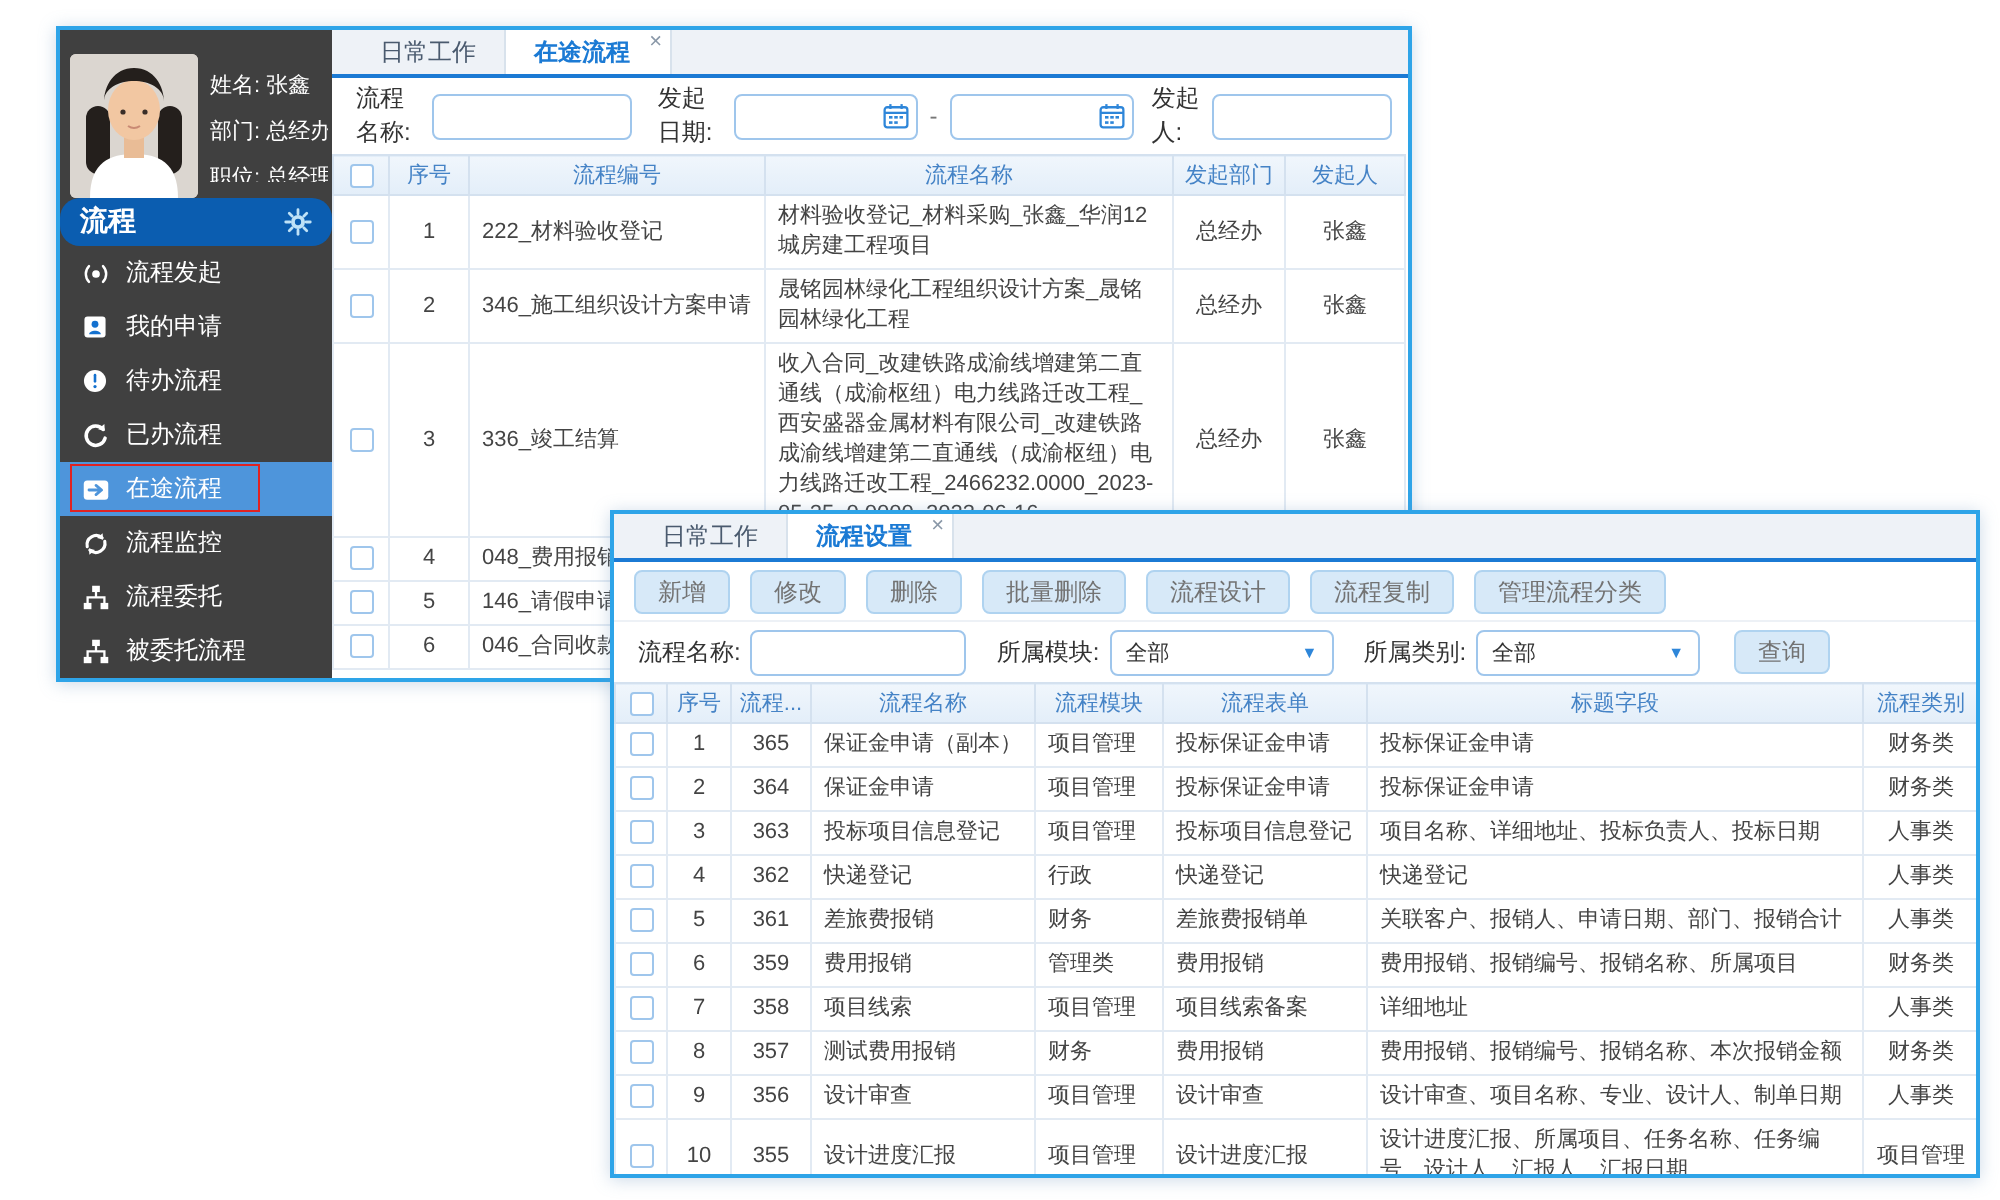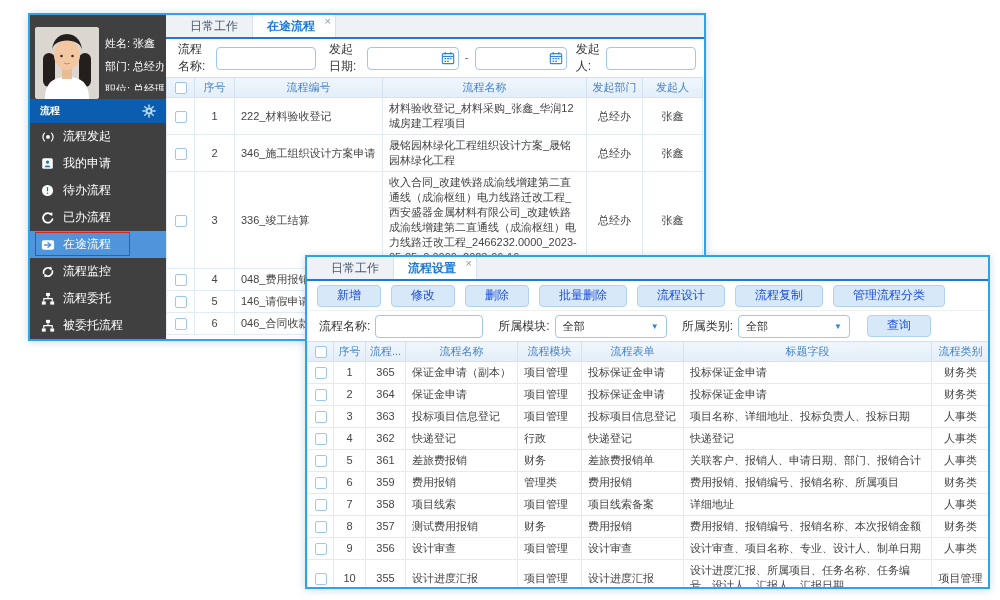--- a/index.html
+++ b/index.html
@@ -9,21 +9,21 @@
     box-shadow:0 1px 8px rgba(110,150,190,.35); overflow:hidden; }
   .panel1 { left:28px; top:13px; width:678px; height:328px; display:flex; z-index:1; }
   .panel2 { left:305px; top:255px; width:685px; height:334px; display:flex; flex-direction:column; z-index:2; }
 
   
   .sidebar { width:136px; flex-shrink:0; background:#404040; color:#fff; display:flex; flex-direction:column; }
   .user-card { display:flex; padding:12px 2px 8px 5px; height:84px; }
   .avatar { width:64px; height:72px; border-radius:3px; overflow:hidden; flex-shrink:0; background:#DDD8D2; }
   .user-lines { margin-left:6px; font-size:11px; line-height:23px; padding-top:5px; white-space:nowrap; overflow:hidden; }
   .section-header { background:#0B5DB0; height:28px; display:flex; align-items:center;
-    justify-content:space-between; padding:0 10px; font-size:10px; font-weight:bold; }
+    justify-content:space-between; padding:0 10px; font-size:14px; font-weight:bold;border-radius:10px; }
   .gear { width:14px; height:14px; display:inline-block; }
   .nav-item { height:27px; display:flex; align-items:center; padding-left:10px; gap:8px;
     font-size:12px; position:relative; cursor:default; }
   .nav-item .ic { width:15px; height:14px; display:inline-flex; align-items:center; justify-content:center; flex-shrink:0; }
   .nav-item.selected { background:#4E95DB; }
   .red-annotation { position:absolute; left:5px; top:1px; width:95px; height:24px;
     border:1px solid #E02222; pointer-events:none; }
 
   
   .tabbar { height:24px; background:#EEF2F7; display:flex; align-items:stretch;
@@ -46,23 +46,23 @@
   .cal { position:absolute; right:4px; top:4px; width:14px; height:14px; }
   .dash { color:#777; padding:0 1px; }
   .select { width:112px; height:23px; border:1px solid #9FC6EC; border-radius:4px;
     display:flex; align-items:center; justify-content:space-between; padding:0 7px;
     font-size:11px; color:#333; background:#fff; cursor:pointer; }
   .select .arrow { color:#2E86D9; font-size:8px; }
 
   
   .toolbar { display:flex; gap:10px; padding:4px 10px; height:30px; align-items:center;
     border-bottom:1px solid #EDF1F6; flex-shrink:0; }
-  .btn { background:#D7E9F8; border:1px solid #AFD3F0; color:#1d4ed8; border-radius:4px;
-    font-size:12px; height:22px; line-height:20px; padding:0 19px; cursor:pointer;
-    font-family:Liberation Mono, monospace; }
+  .btn { background:#D7E9F8; border:1px solid #AFD3F0; color:#737373; border-radius:4px;
+    font-size:12px; height:22px; line-height:20px; padding:0 11px; cursor:pointer;
+    font-family:Liberation Sans, sans-serif; }
 
   
   table { border-collapse:collapse; table-layout:fixed; font-size:11px; color:#444; }
   th { background:linear-gradient(#F0F6FC,#E3EEF9); color:#4583C6; font-weight:normal;
     height:20px; border:1px solid #D4E1EF; text-align:center; overflow:hidden; white-space:nowrap; }
   td { border:1px solid #E2EAF3; padding:3px 6px; line-height:15px; word-break:break-all;
     overflow:hidden; vertical-align:middle; }
   .cbcell { text-align:center; padding:3px 2px; }
   .cb { display:inline-block; width:12px; height:12px; border:1px solid #9FC6EC;
     border-radius:2px; background:#fff; vertical-align:middle; cursor:pointer; }

